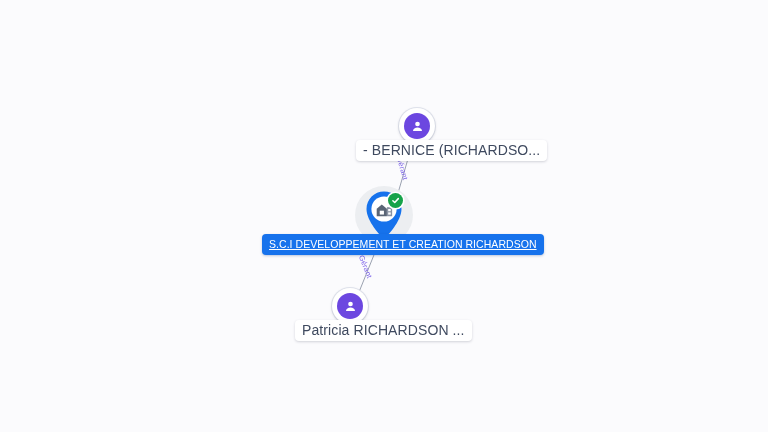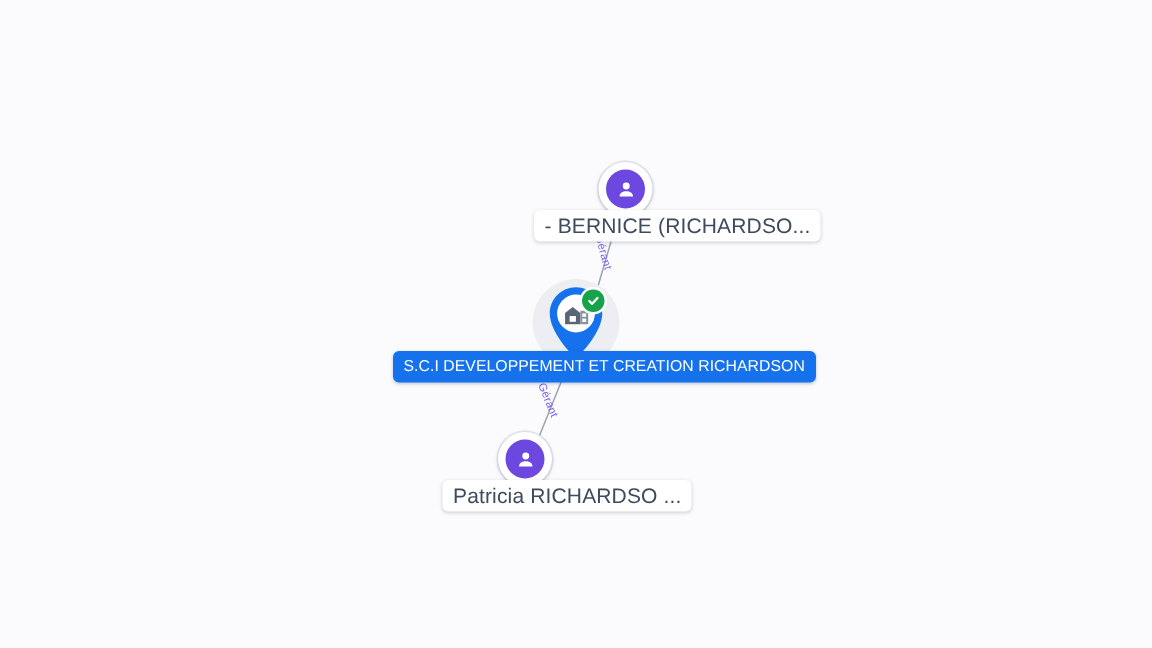--- a/index.html
+++ b/index.html
@@ -107,20 +107,21 @@
     background: #ffffff;
     color: #3f4a5f;
     box-shadow: 0 1px 2.5px rgba(40,45,70,.20);
   }
   .node-label.company {
     background: #1672ec;
     color: #ffffff;
     font-size: 10.5px;
     letter-spacing: .05px;
     box-shadow: 0 1px 2.5px rgba(20,60,130,.28);
+    text-decoration: underline;
   }
 
   
   .edge-caption {
     position: absolute;
     font-size: 7.5px;
     color: #7b62e8;
     letter-spacing: .2px;
     white-space: nowrap;
     transform-origin: left center;
@@ -179,15 +180,15 @@
   <div class="person-node" style="left:332px; top:288px;">
     <div class="person-avatar">
       <span class="disc">
         <svg width="15" height="15" viewBox="0 0 24 24" fill="#ffffff">
           <circle cx="12" cy="8" r="3.7"></circle>
           <path d="M4.8 19.2c0-3.6 3.4-5.6 7.2-5.6s7.2 2 7.2 5.6z"></path>
         </svg>
       </span>
     </div>
   </div>
-  <div class="node-label person" style="left:295px; top:320px;">Patricia RICHARDSO ...</div>
+  <div class="node-label person" style="left:295px; top:320px;">Patricia RICHARDSON ...</div>
 
 </div>
 
 </body></html>

